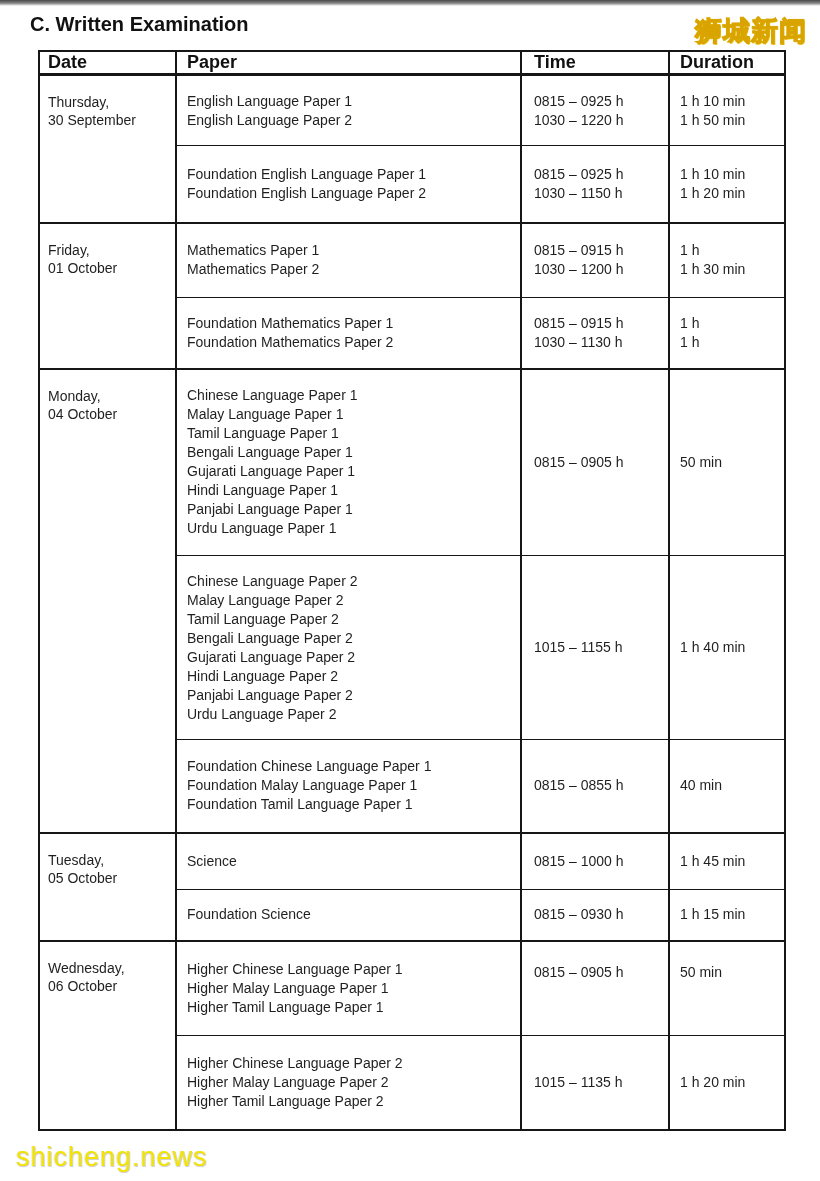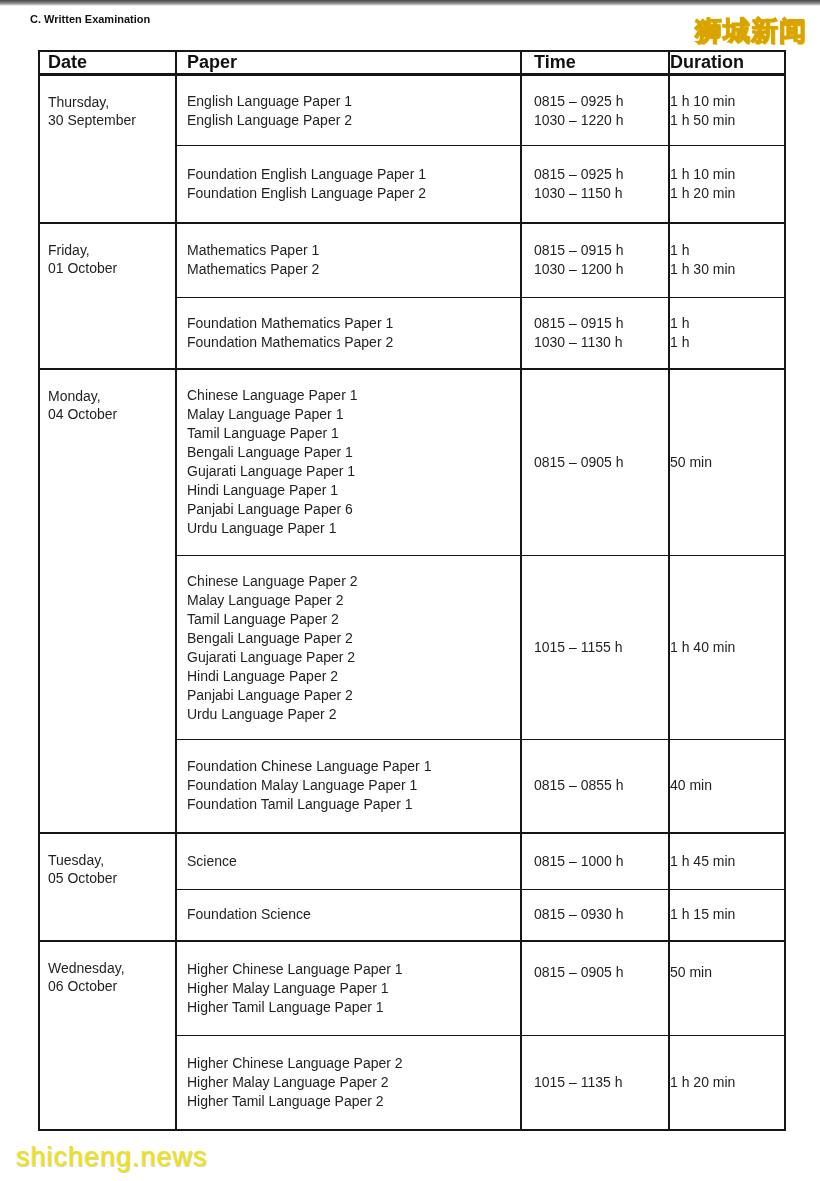--- a/index.html
+++ b/index.html
@@ -15,21 +15,21 @@
   }
   .top-shadow {
     position: absolute;
     top: 0; left: 0;
     width: 100%; height: 6px;
     background: linear-gradient(180deg, #474747 0%, #8a8a8a 55%, rgba(255,255,255,0) 100%);
   }
   .title {
     position: absolute;
     top: 13px; left: 30px;
-    font-size: 11px;
+    font-size: 20px;
     font-weight: bold;
     color: #111;
     text-align: center;
   }
   .wm-cn {
     position: absolute;
     top: 13px; right: 13px;
     font-size: 27px;
     font-weight: bold;
     letter-spacing: 1px;
@@ -72,21 +72,21 @@
     border: solid #161616;
     border-width: 2px 2px 0 2px;
     vertical-align: middle;
     line-height: 19px;
     color: #1f1f1f;
   }
   tr.sub-row td { border-top-width: 1px; }
   th.h-date, td.date-cell { padding-left: 8px; }
   th.h-paper, td.paper-cell { padding-left: 10px; margin-top: 16px; }
   th.h-time, td.time-cell { padding-left: 12px; }
-  th.h-dur, td.duration-cell { }
+  th.h-dur, td.duration-cell { padding-left: 10px; }
   td.date-cell {
     vertical-align: top;
     padding-top: 17px;
     line-height: 18px;
   }
   td.valign-top {
     vertical-align: top;
     padding-top: 21px;
   }
 </style>
@@ -185,21 +185,21 @@
             <div class="line">Monday,</div>
             <div class="line">04 October</div>
           </td>
           <td class="paper-cell">
             <div class="line">Chinese Language Paper 1</div>
             <div class="line">Malay Language Paper 1</div>
             <div class="line">Tamil Language Paper 1</div>
             <div class="line">Bengali Language Paper 1</div>
             <div class="line">Gujarati Language Paper 1</div>
             <div class="line">Hindi Language Paper 1</div>
-            <div class="line">Panjabi Language Paper 6</div>
+            <div class="line">Panjabi Language Paper 1</div>
             <div class="line">Urdu Language Paper 1</div>
           </td>
           <td class="time-cell">
             <div class="line">0815 – 0905 h</div>
           </td>
           <td class="duration-cell">
             <div class="line">50 min</div>
           </td>
         </tr>
         <tr class="sub-row" style="height: 184px;">

